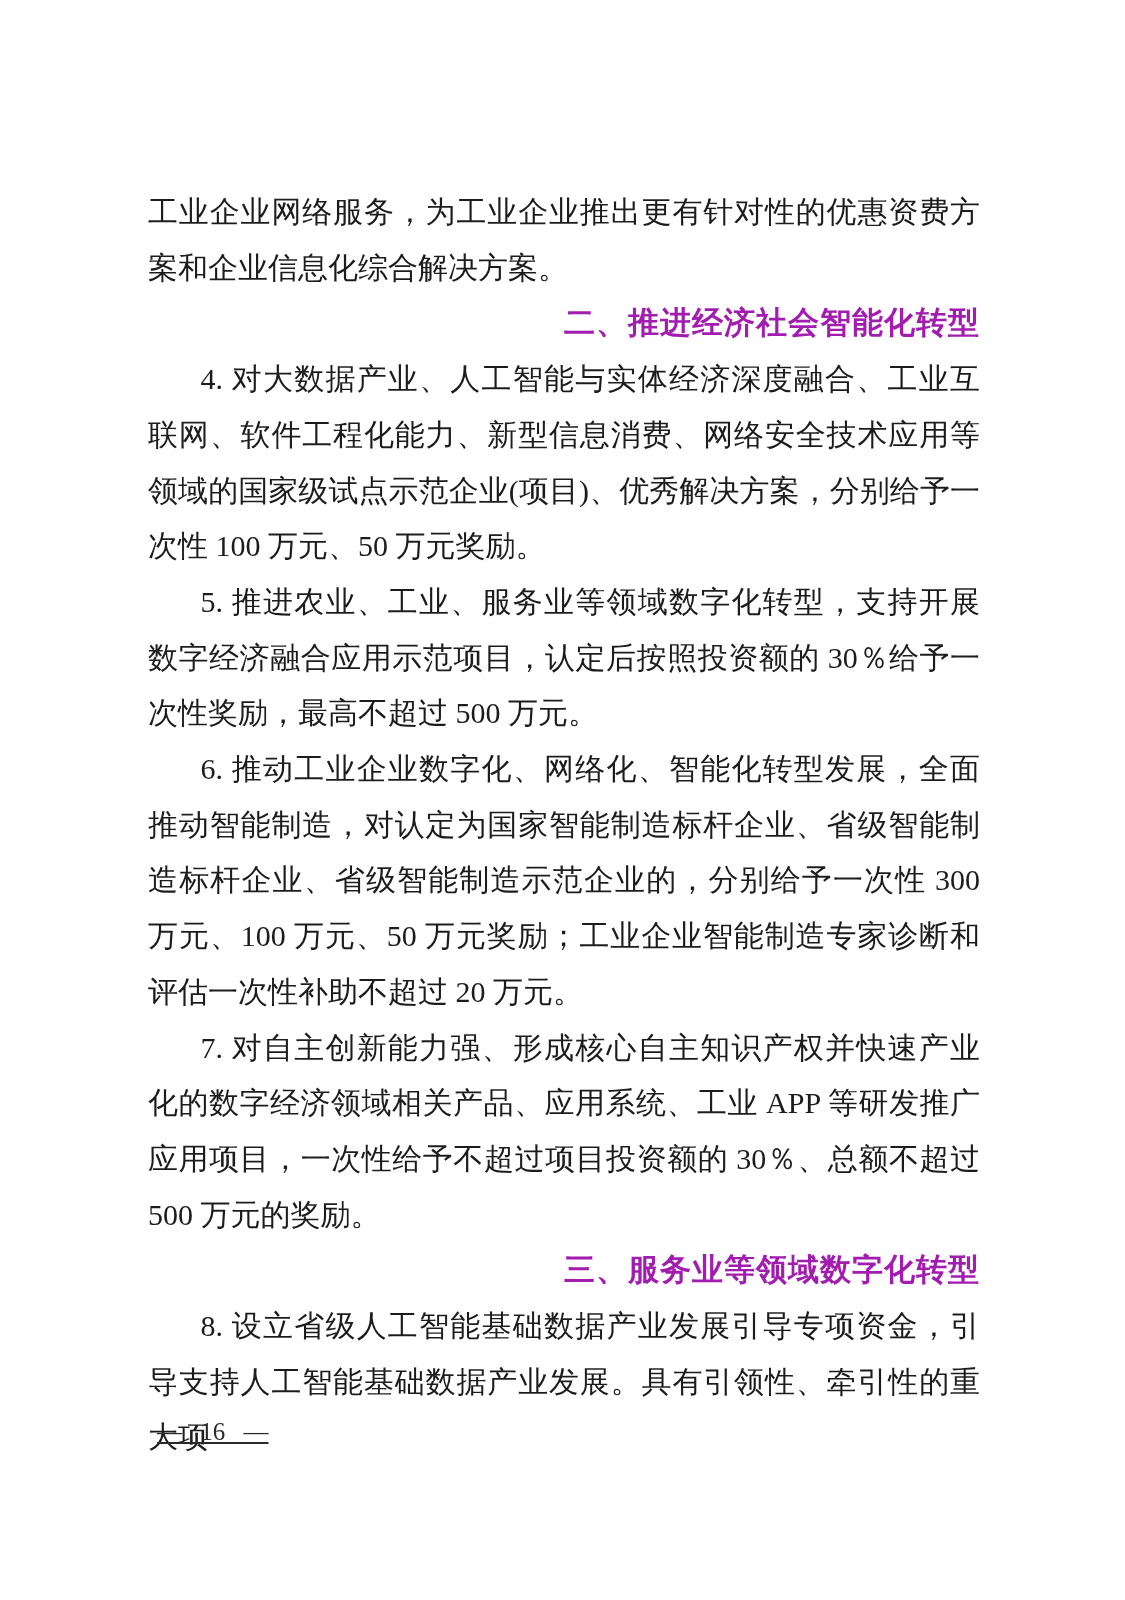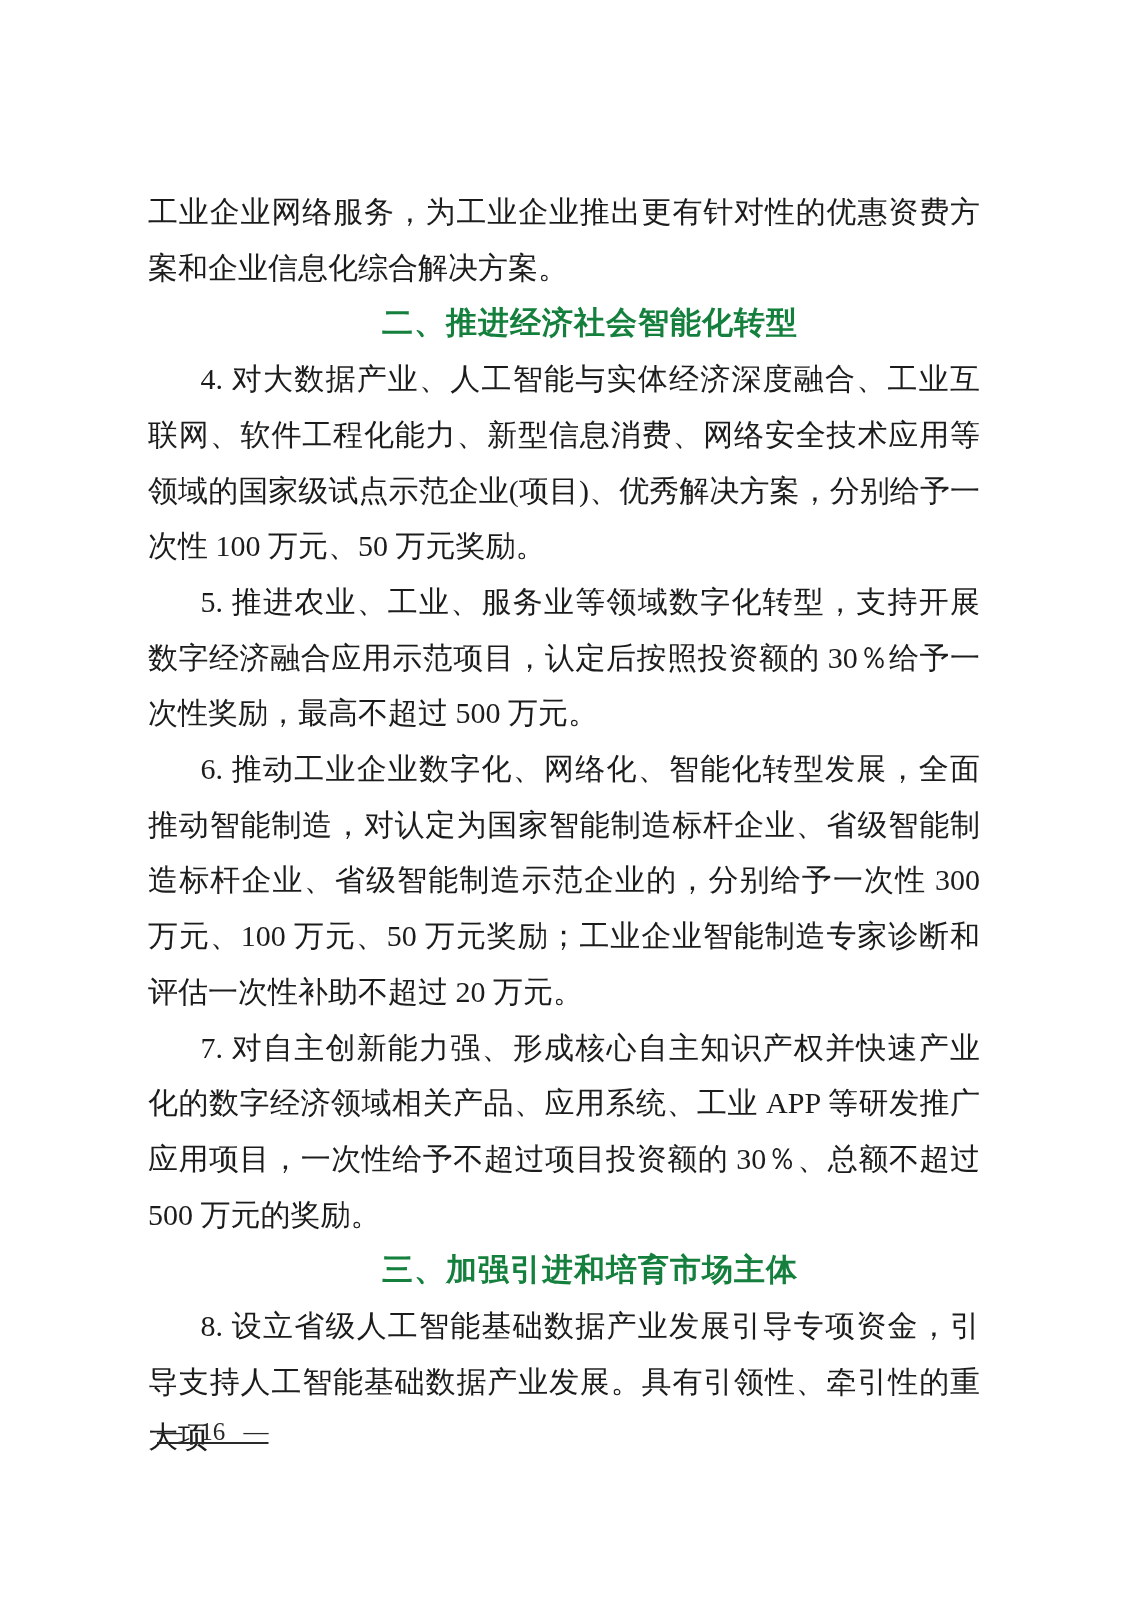--- a/index.html
+++ b/index.html
@@ -33,22 +33,22 @@
   }
   .para.continuation {
     text-indent: 0;
   }
   .heading {
     margin: 0;
     text-indent: 1.68em;
     font-family: "Liberation Sans", "DejaVu Sans", sans-serif;
     font-weight: 700;
     font-size: 31px;
-    color: #15803d;
-    text-align: center;
+    color: #a21caf;
+    text-align: right;
     letter-spacing: 1px;
   }
   .page-number {
     position: absolute;
     left: 157px;
     top: 1407px;
     font-size: 25px;
     line-height: 50px;
     color: #2a2a2a;
     word-spacing: 12px;
@@ -60,17 +60,17 @@
 <body>
 
 <div class="page">
   <div class="content">
     <p class="para continuation">工业企业网络服务，为工业企业推出更有针对性的优惠资费方案和企业信息化综合解决方案。</p>
     <h2 class="heading">二、推进经济社会智能化转型</h2>
     <p class="para">4. 对大数据产业、人工智能与实体经济深度融合、工业互联网、软件工程化能力、新型信息消费、网络安全技术应用等领域的国家级试点示范企业(项目)、优秀解决方案，分别给予一次性 100 万元、50 万元奖励。</p>
     <p class="para">5. 推进农业、工业、服务业等领域数字化转型，支持开展数字经济融合应用示范项目，认定后按照投资额的 30％给予一次性奖励，最高不超过 500 万元。</p>
     <p class="para">6. 推动工业企业数字化、网络化、智能化转型发展，全面推动智能制造，对认定为国家智能制造标杆企业、省级智能制造标杆企业、省级智能制造示范企业的，分别给予一次性 300 万元、100 万元、50 万元奖励；工业企业智能制造专家诊断和评估一次性补助不超过 20 万元。</p>
     <p class="para">7. 对自主创新能力强、形成核心自主知识产权并快速产业化的数字经济领域相关产品、应用系统、工业 APP 等研发推广应用项目，一次性给予不超过项目投资额的 30％、总额不超过 500 万元的奖励。</p>
-    <h2 class="heading">三、加强引进和培育市场主体</h2>
+    <h2 class="heading">三、服务业等领域数字化转型</h2>
     <p class="para">8. 设立省级人工智能基础数据产业发展引导专项资金，引导支持人工智能基础数据产业发展。具有引领性、牵引性的重大项</p>
   </div>
   <div class="page-number">— 16 —</div>
 </div>
 
 </body></html>

